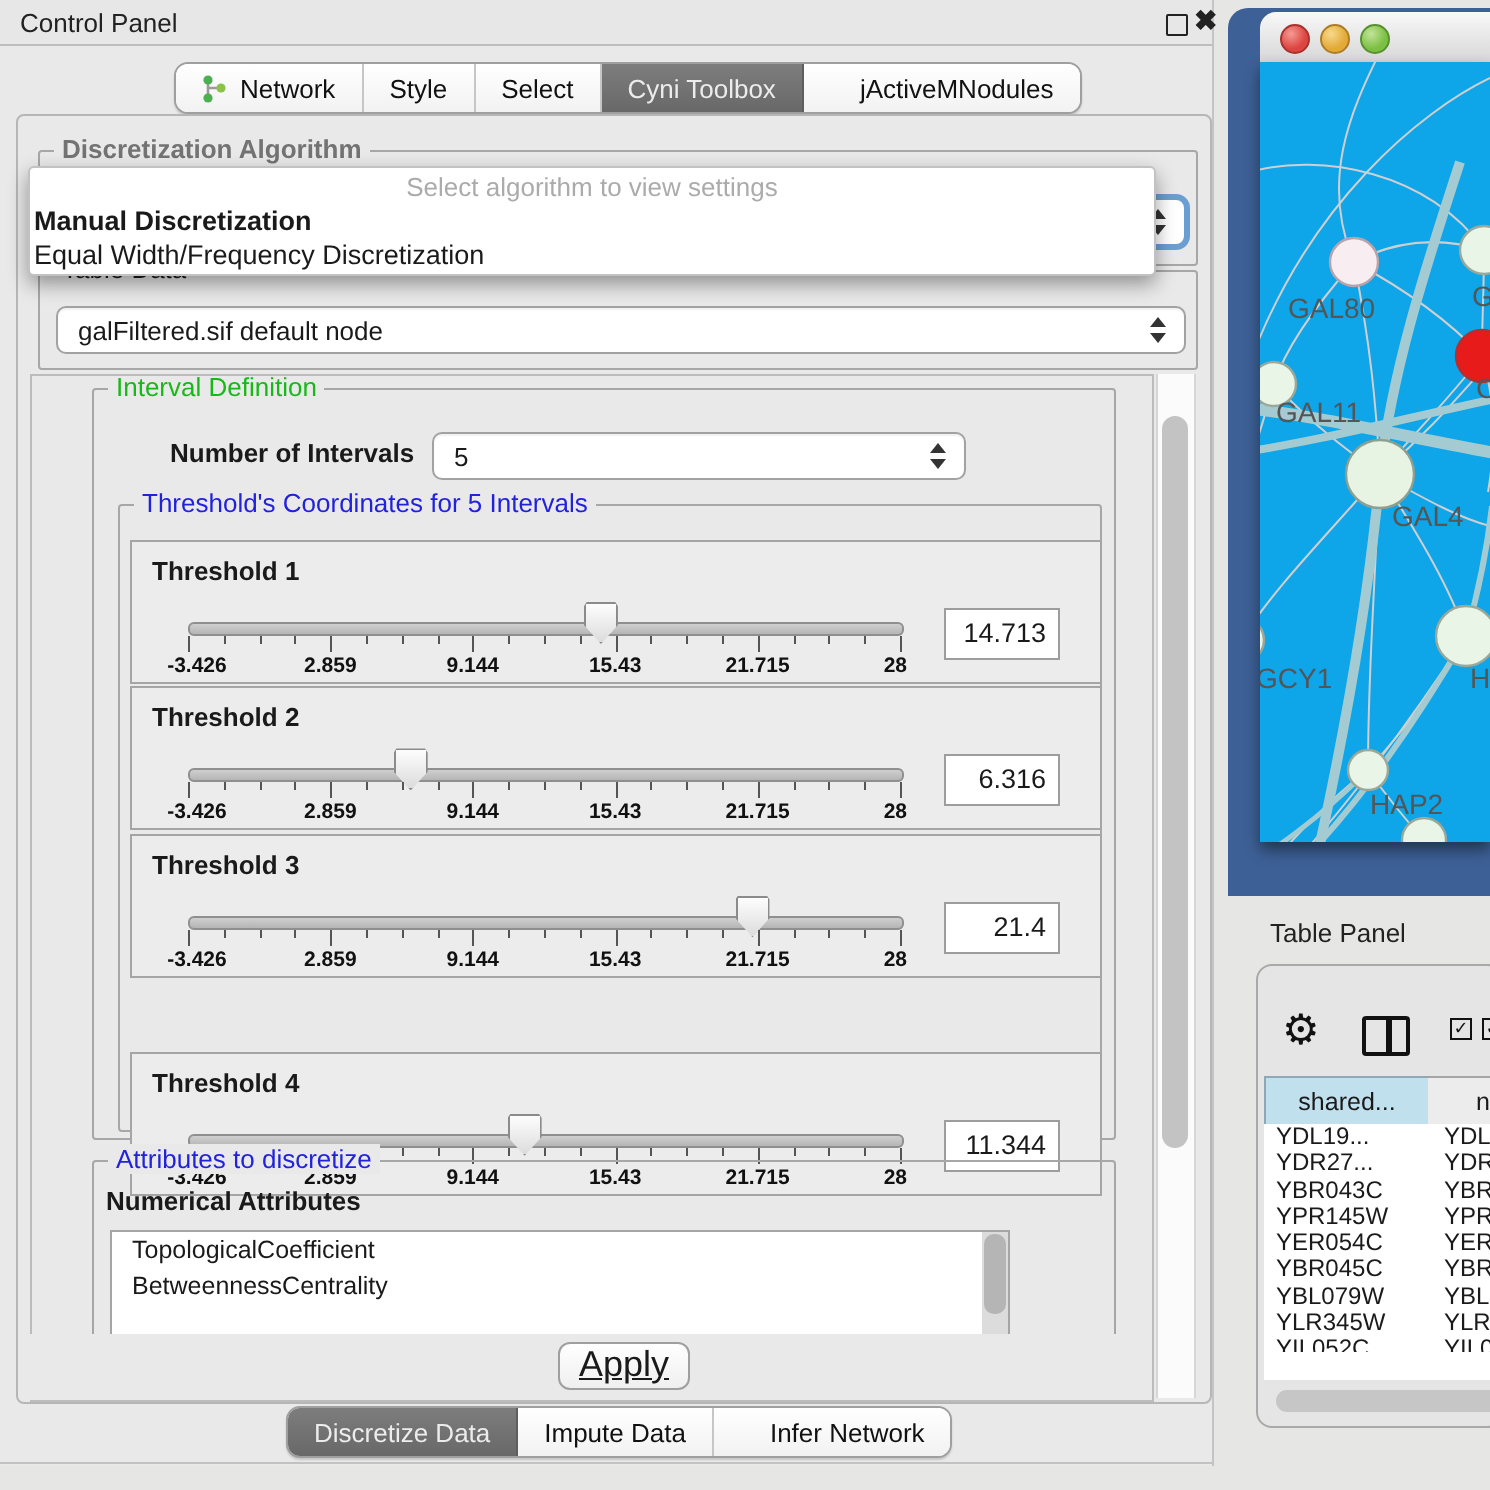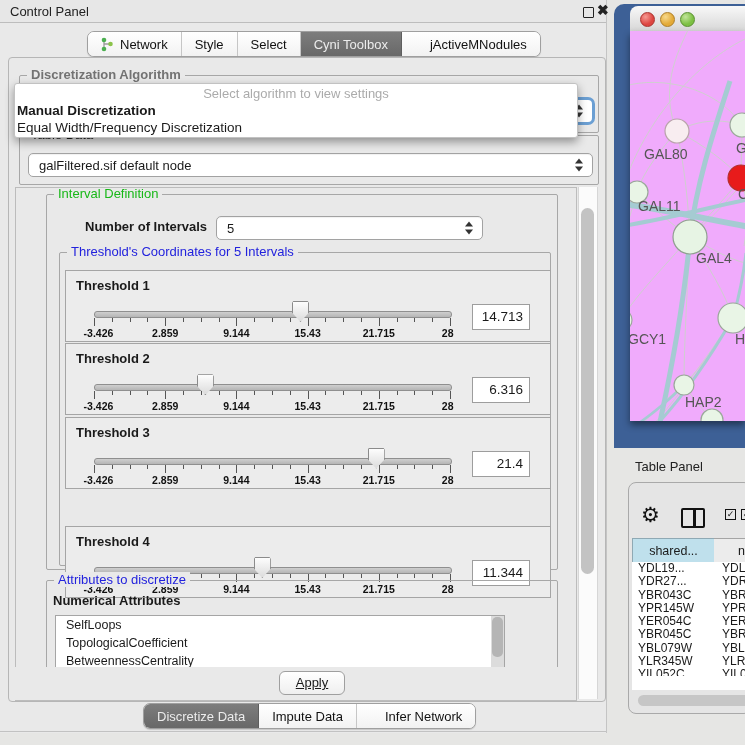--- a/index.html
+++ b/index.html
@@ -69,33 +69,33 @@
           font-size:13.5px;text-align:right;line-height:24px;padding-right:6px;}
 
   
   .attr-list{position:absolute;left:8px;top:34px;width:448px;height:56px;background:#fff;border:1px solid #a5a5a5;overflow:hidden;}
   .attr-item{height:18px;line-height:18px;padding-left:10px;font-size:12.5px;}
   .ltrack{position:absolute;right:0;top:0;width:13px;height:100%;background:#dcdcdc;}
   .lthumb{position:absolute;right:1px;top:1px;width:11px;height:40px;background:#b5b5b5;border-radius:5px;}
 
   .apply-strip{left:1px;top:609px;width:566px;height:33px;background:#e9e9e9;}
   .btn{position:absolute;left:269px;top:4px;width:64px;height:22px;background:linear-gradient(#ffffff,#efefef);
-       border:1px solid #9f9f9f;border-radius:6px;font-size:13px;text-align:center;line-height:21px;text-decoration:underline;}
+       border:1px solid #9f9f9f;border-radius:6px;font-size:18px;text-align:center;line-height:21px;text-decoration:underline;}
 
   .cp-bottom-line{left:0;top:731px;width:606px;height:1px;background:#c2c2c2;}
 
   
   .net-win{left:614px;top:4px;width:140px;height:444px;background:#3d6096;border-top-left-radius:10px;overflow:hidden;}
   .nw-titlebar{left:16px;top:2px;width:130px;height:25px;background:linear-gradient(#f8f8f8,#d7d7d7);
                border-top-left-radius:8px;border-bottom:1px solid #a8a8a8;}
   .tl{position:absolute;top:6px;width:13px;height:13px;border-radius:50%;}
   .tl.red{left:10px;background:radial-gradient(circle at 35% 30%,#f59a92,#dd4541 60%);border:1px solid #a8322d;}
   .tl.yel{left:30px;background:radial-gradient(circle at 35% 30%,#f7d98c,#e3aa38 60%);border:1px solid #ad7d25;}
   .tl.grn{left:50px;background:radial-gradient(circle at 35% 30%,#c2e49a,#7cc043 60%);border:1px solid #588f2f;}
-  .nw-canvas{left:16px;top:27px;width:115px;height:390px;background:#f0abfc;box-shadow:0 4px 7px rgba(0,0,0,.45);}
+  .nw-canvas{left:16px;top:27px;width:115px;height:390px;background:#0ea5e9;box-shadow:0 4px 7px rgba(0,0,0,.45);}
 
   
   .tp-label{left:635px;top:459px;font-size:13px;color:#222;}
   .tpanel{left:628px;top:482px;width:122px;height:230px;background:#e5e5e5;border:1px solid #a9a9a9;border-radius:8px;}
   .gear{left:12px;top:20px;font-size:21px;color:#111;}
   .split-ic{left:52px;top:25px;width:20px;height:16px;border:2.5px solid #111;border-radius:2px;}
   .split-ic::after{content:"";position:absolute;left:50%;top:0;width:2.5px;height:100%;background:#111;}
   .chk{position:absolute;width:9px;height:9px;border:1.5px solid #111;font-size:9px;line-height:9px;text-align:center;color:#111;}
   .thead{position:absolute;top:55px;height:24px;font-size:12.5px;display:flex;align-items:center;justify-content:center;
          border:1px solid #8fa9b4;}
@@ -344,21 +344,20 @@
                 </div>
               </div>
           </div>
         </div>
 
         <div class="abs group" style="left:30px;top:392px;width:510px;height:160px;">
           <span class="gtitle t-blue">Attributes to discretize</span>
           <span class="abs" style="left:6px;top:12px;font-weight:bold;">Numerical Attributes</span>
           <div class="attr-list">
             <div id="attr-items">
-                <div class="attr-item">SelfLoops</div>
                 <div class="attr-item">TopologicalCoefficient</div>
                 <div class="attr-item">BetweennessCentrality</div>
               </div>
             <div class="ltrack">
                 <div class="lthumb"></div>
               </div>
           </div>
         </div>
       </div>
 

